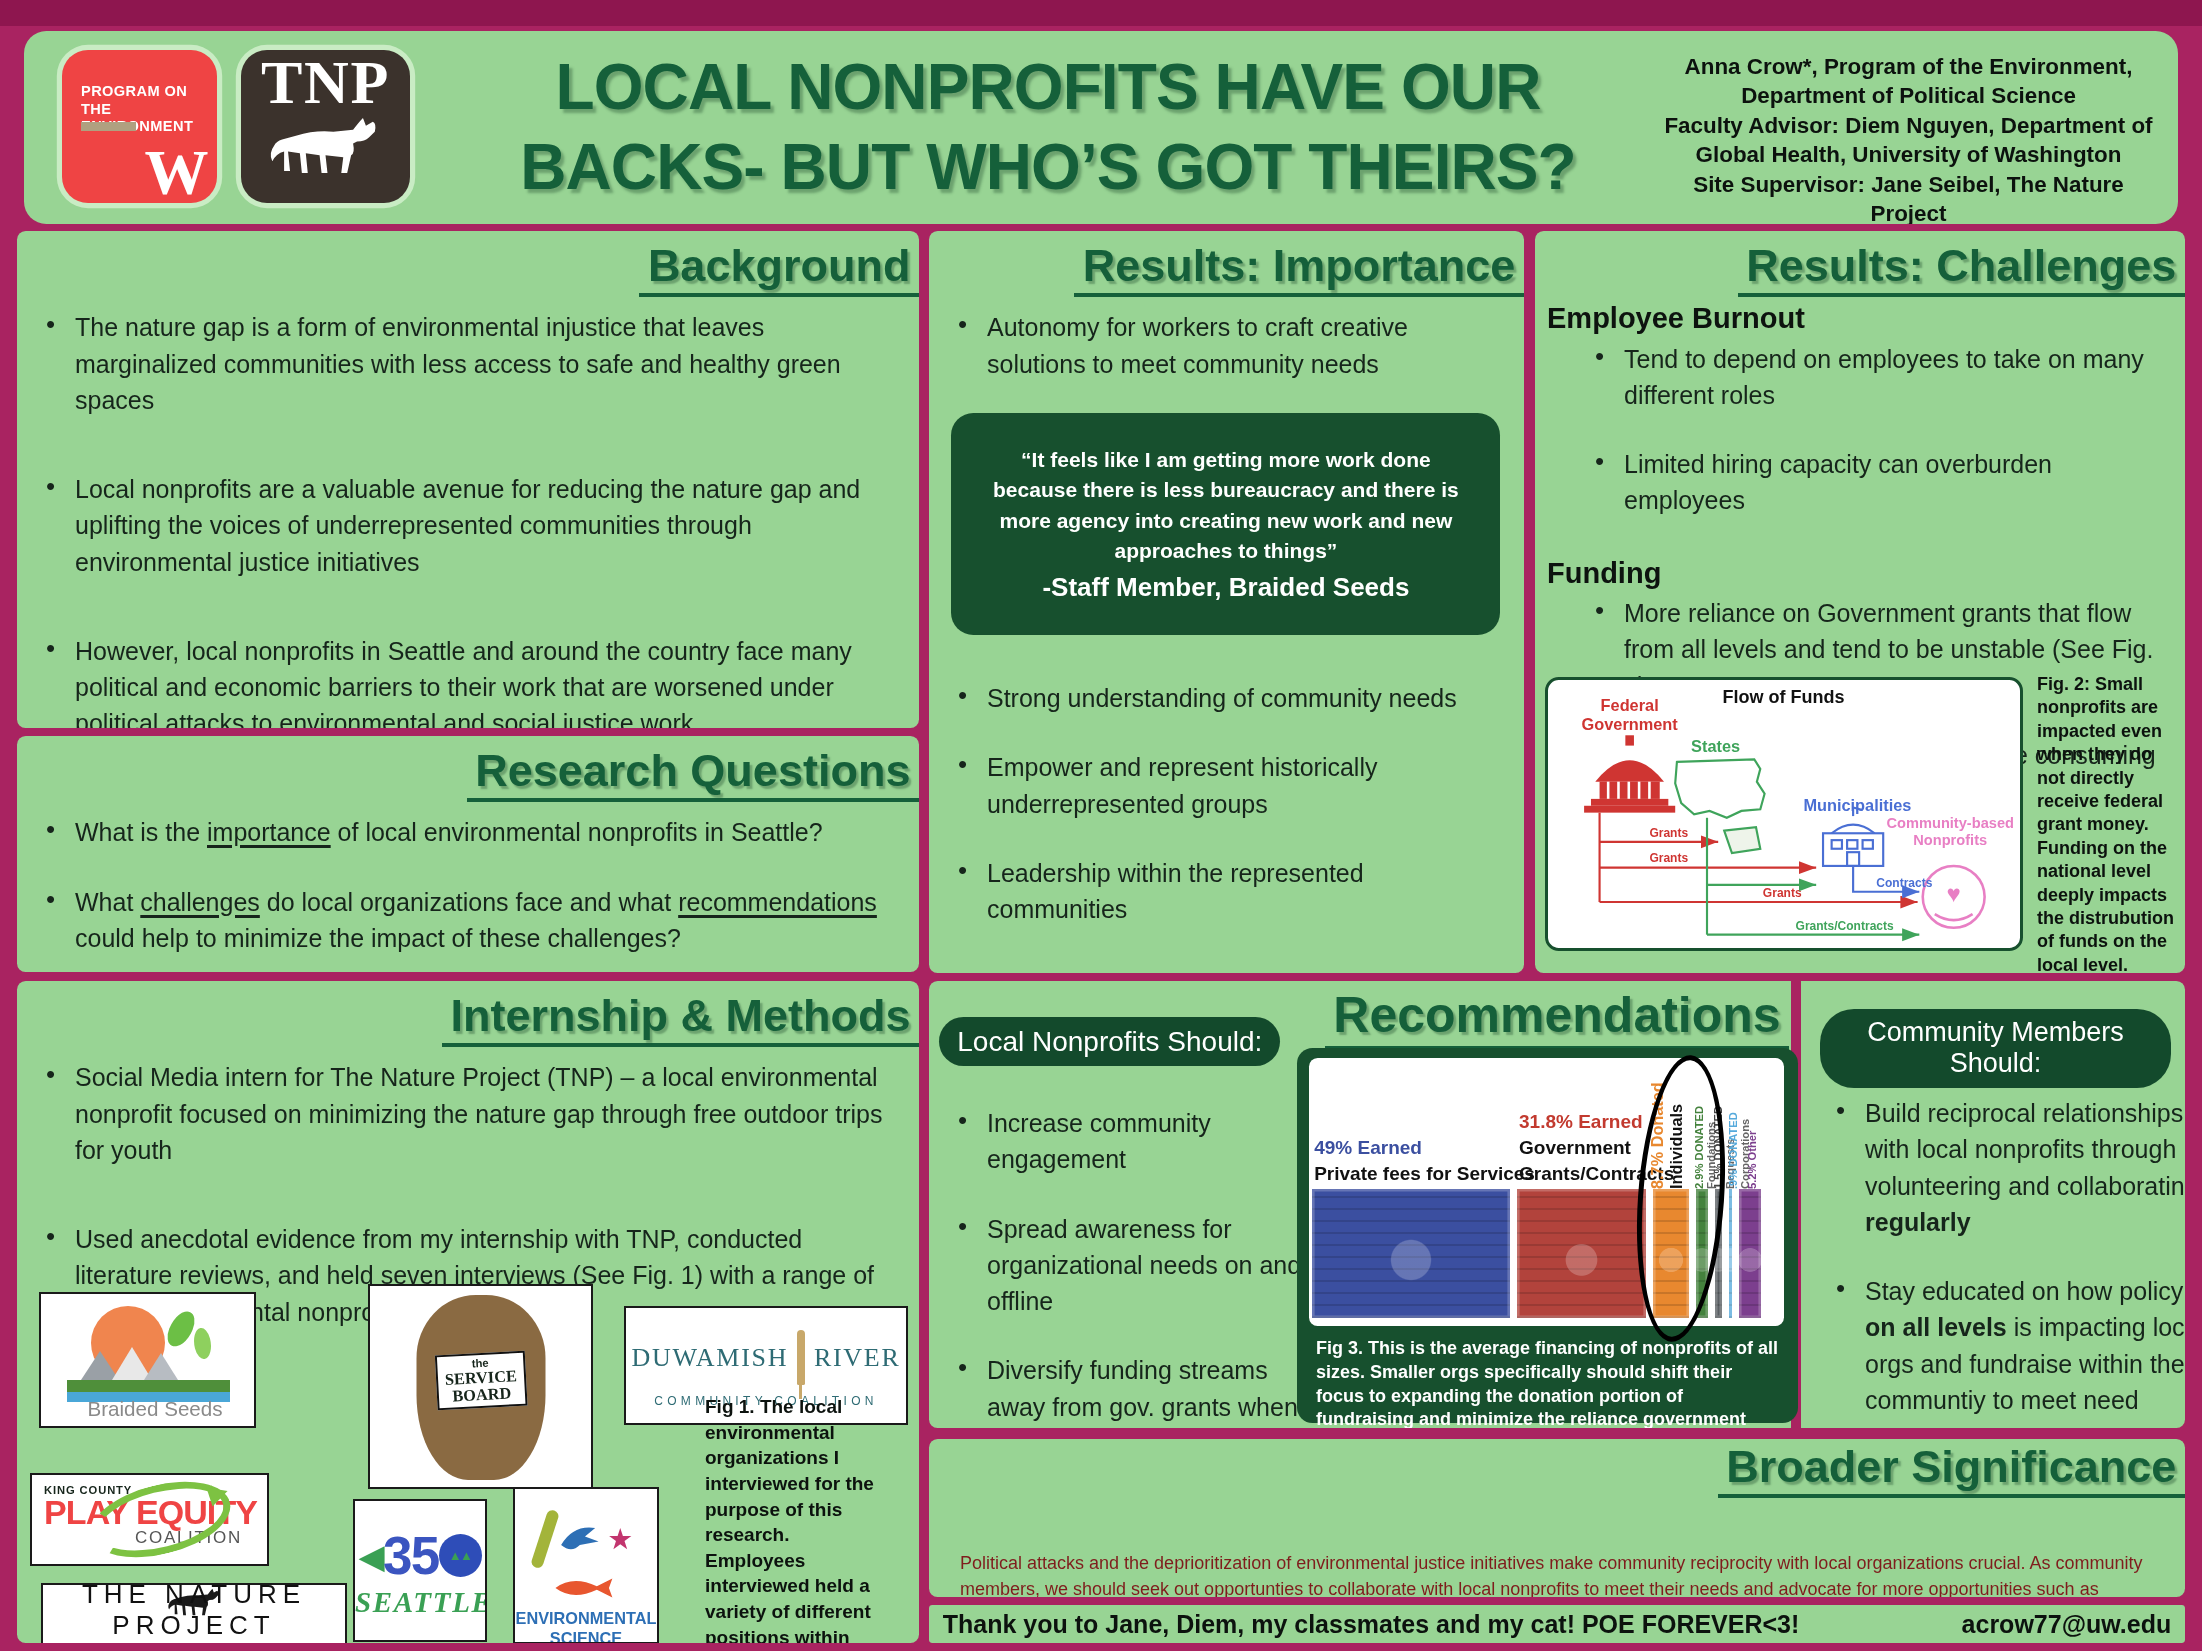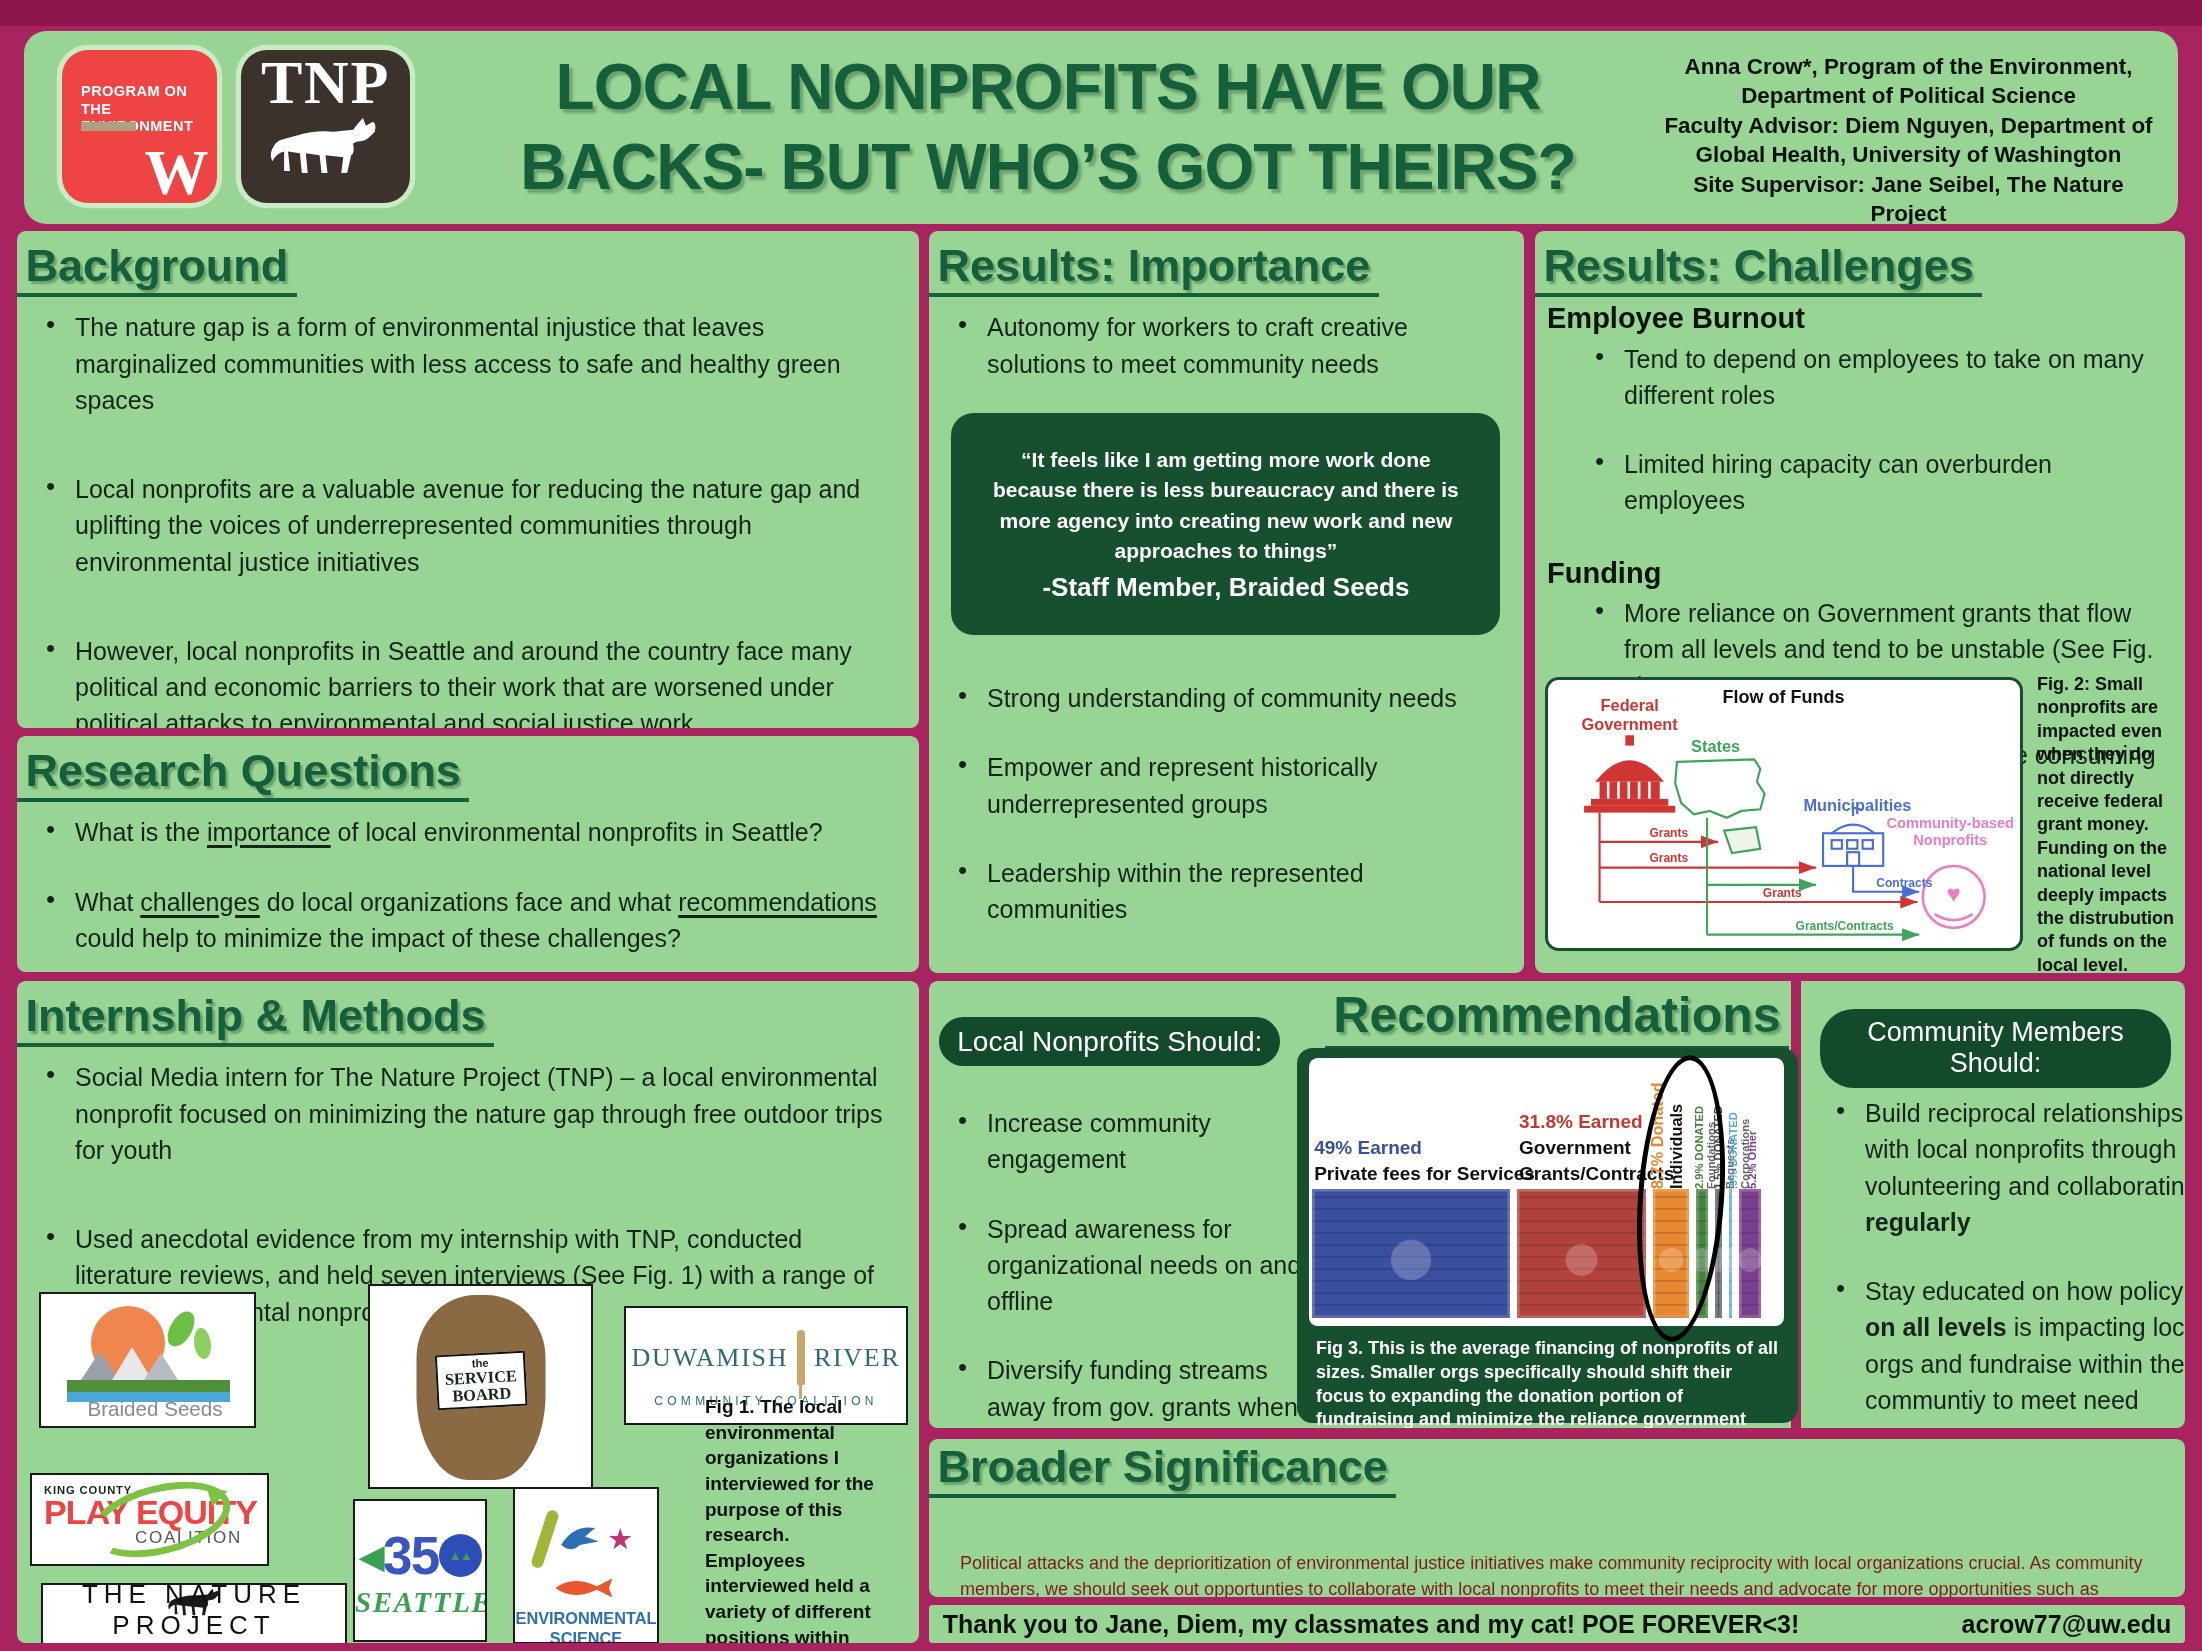--- a/index.html
+++ b/index.html
@@ -20,21 +20,21 @@
   .poe-w{position:absolute;right:8.6px;bottom:-6.9px;color:#fff;font-family:"Liberation Serif",serif;font-weight:bold;font-size:64px;}
   .tnp-logo{left:217px;width:169px;height:153px;background:#3b322c;text-align:center;}
   .tnp-text{color:#fff;font-family:"Liberation Serif",serif;font-weight:bold;font-size:62px;line-height:1.05;letter-spacing:1.7px;}
   .wolf{display:block;margin:-5.2px auto 0;}
   .main-title{position:absolute;left:413px;top:15.5px;width:1222px;text-align:center;
     color:#15603a;font-weight:bold;font-size:64px;line-height:1.25;letter-spacing:-0.9px;
     text-shadow:3.4px 4.3px 2.6px rgba(25,70,40,.35);}
   .authors{position:absolute;right:15.5px;top:20.6px;width:508px;text-align:center;
     font-weight:bold;font-size:22.4px;line-height:1.32;color:#0c120e;}
   
-  .sec-title{width:100%;text-align:left;margin-top:8.6px;}
+  .sec-title{width:100%;text-align:right;margin-top:8.6px;}
   .sec-title span{display:inline-block;color:#15603a;font-weight:bold;font-size:45px;
     border-bottom:4.3px solid #15603a;padding:0 8.6px 1.7px;
     text-shadow:2.6px 3.4px 1.7px rgba(25,70,40,.35);}
   
   .vlist{padding:12px 24px 0 29px;}
   .bullet{display:flex;margin-bottom:33px;}
   .bdot{width:29px;flex:0 0 29px;font-size:26px;}
   .btxt{font-size:25px;line-height:1.45;}
   .useg{text-decoration:underline;text-decoration-thickness:2.6px;text-underline-offset:4.3px;}
   .bseg{font-weight:bold;}

